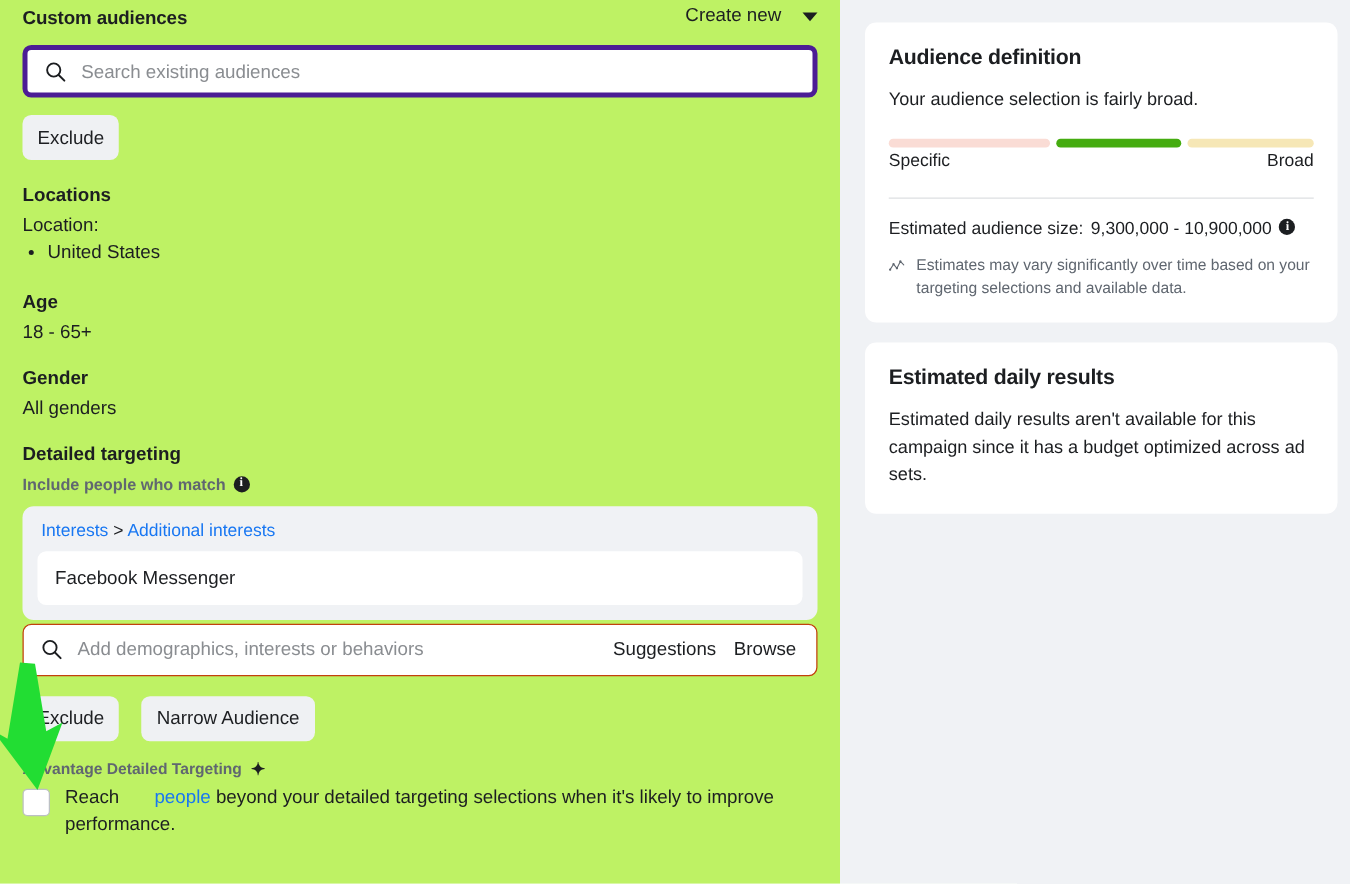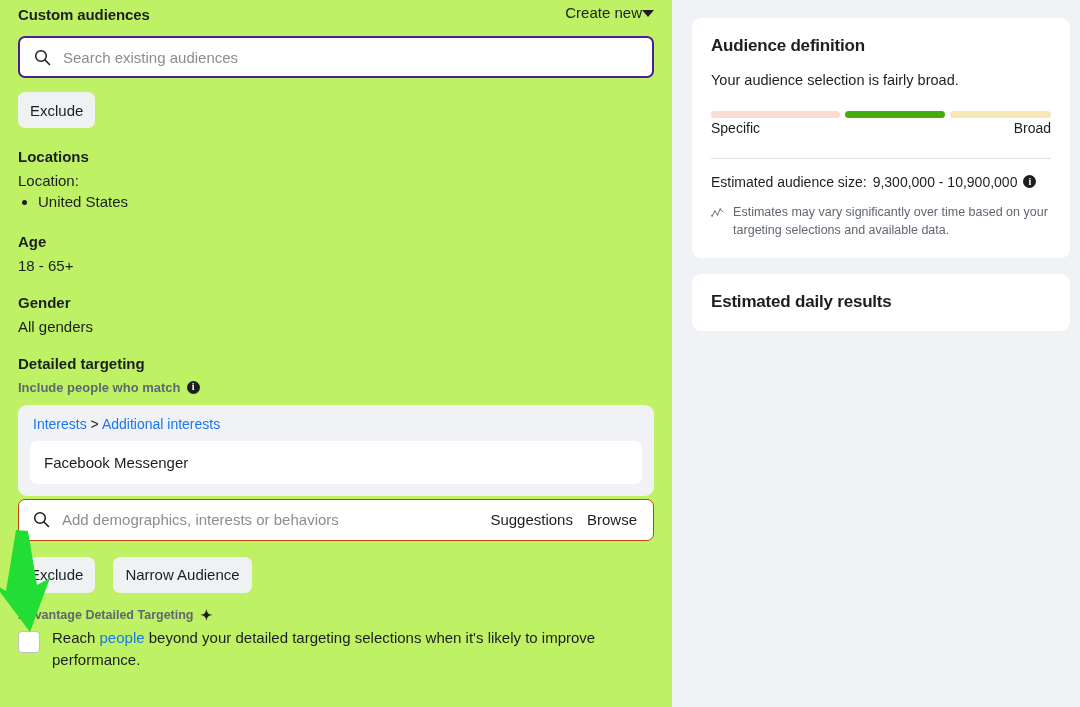--- a/index.html
+++ b/index.html
@@ -40,39 +40,39 @@
 
   .row-between {
     display: flex;
     align-items: flex-start;
     justify-content: space-between;
   }
 
   .create-new {
     display: flex;
     align-items: center;
-    gap: 0;
+    gap: 17px;
     font-size: 15px;
     color: #1c1e21;
     cursor: pointer;
     margin-top: -2px;
   }
   .caret-down {
     width: 0; height: 0;
     border-left: 6px solid transparent;
     border-right: 6px solid transparent;
     border-top: 7px solid #1c1e21;
     margin-top: 1px;
   }
 
   
   .search-box {
     margin-top: 13px;
     height: 42px;
-    border: 2px solid #4c1d95;
+    border: 4px solid #4c1d95;
     border-radius: 7px;
     background: #ffffff;
     display: flex;
     align-items: center;
     padding: 0 14px;
     gap: 12px;
   }
   .search-box .placeholder {
     font-size: 15px;
     color: #8a8d91;
@@ -226,21 +226,21 @@
     background: #ffffff;
     margin-top: 4px;
     cursor: pointer;
   }
   .adv-text {
     font-size: 15px;
     line-height: 1.47;
     color: #1c1e21;
     max-width: 578px;
   }
-  .adv-text a { color: #1877f2; text-decoration: none; cursor: pointer; }
+  .adv-text a { color: #1877f2; text-decoration: none; cursor: pointer; margin-left: 24px; }
 
   
   .right-col {
     position: relative;
     width: 408px;
     height: 707px;
     background: #f0f2f5;
     padding: 18px 10px 0 20px;
   }
 
@@ -449,20 +449,21 @@
           <circle cx="7" cy="7" r="1.7" fill="#606770"></circle>
           <circle cx="12" cy="13" r="1.7" fill="#606770"></circle>
           <circle cx="17" cy="3" r="1.7" fill="#606770"></circle>
         </svg>
         <span class="txt">Estimates may vary significantly over time based on your targeting selections and available data.</span>
       </div>
     </div>
 
     <div class="card">
       <h3>Estimated daily results</h3>
+      <div class="desc">Estimated daily results aren't available for this campaign since it has a budget optimized across ad sets.</div>
     </div>
   </div>
 
   <svg id="arrow-overlay" viewBox="0 0 1080 707">
     <g>
       <path d="M 16 530 L 6 591 L -6 584 L 30 632 L 50 578 L 37 585 L 28 531 Z" fill="#22dd33"></path>
     </g>
   </svg>
 
 </div>

